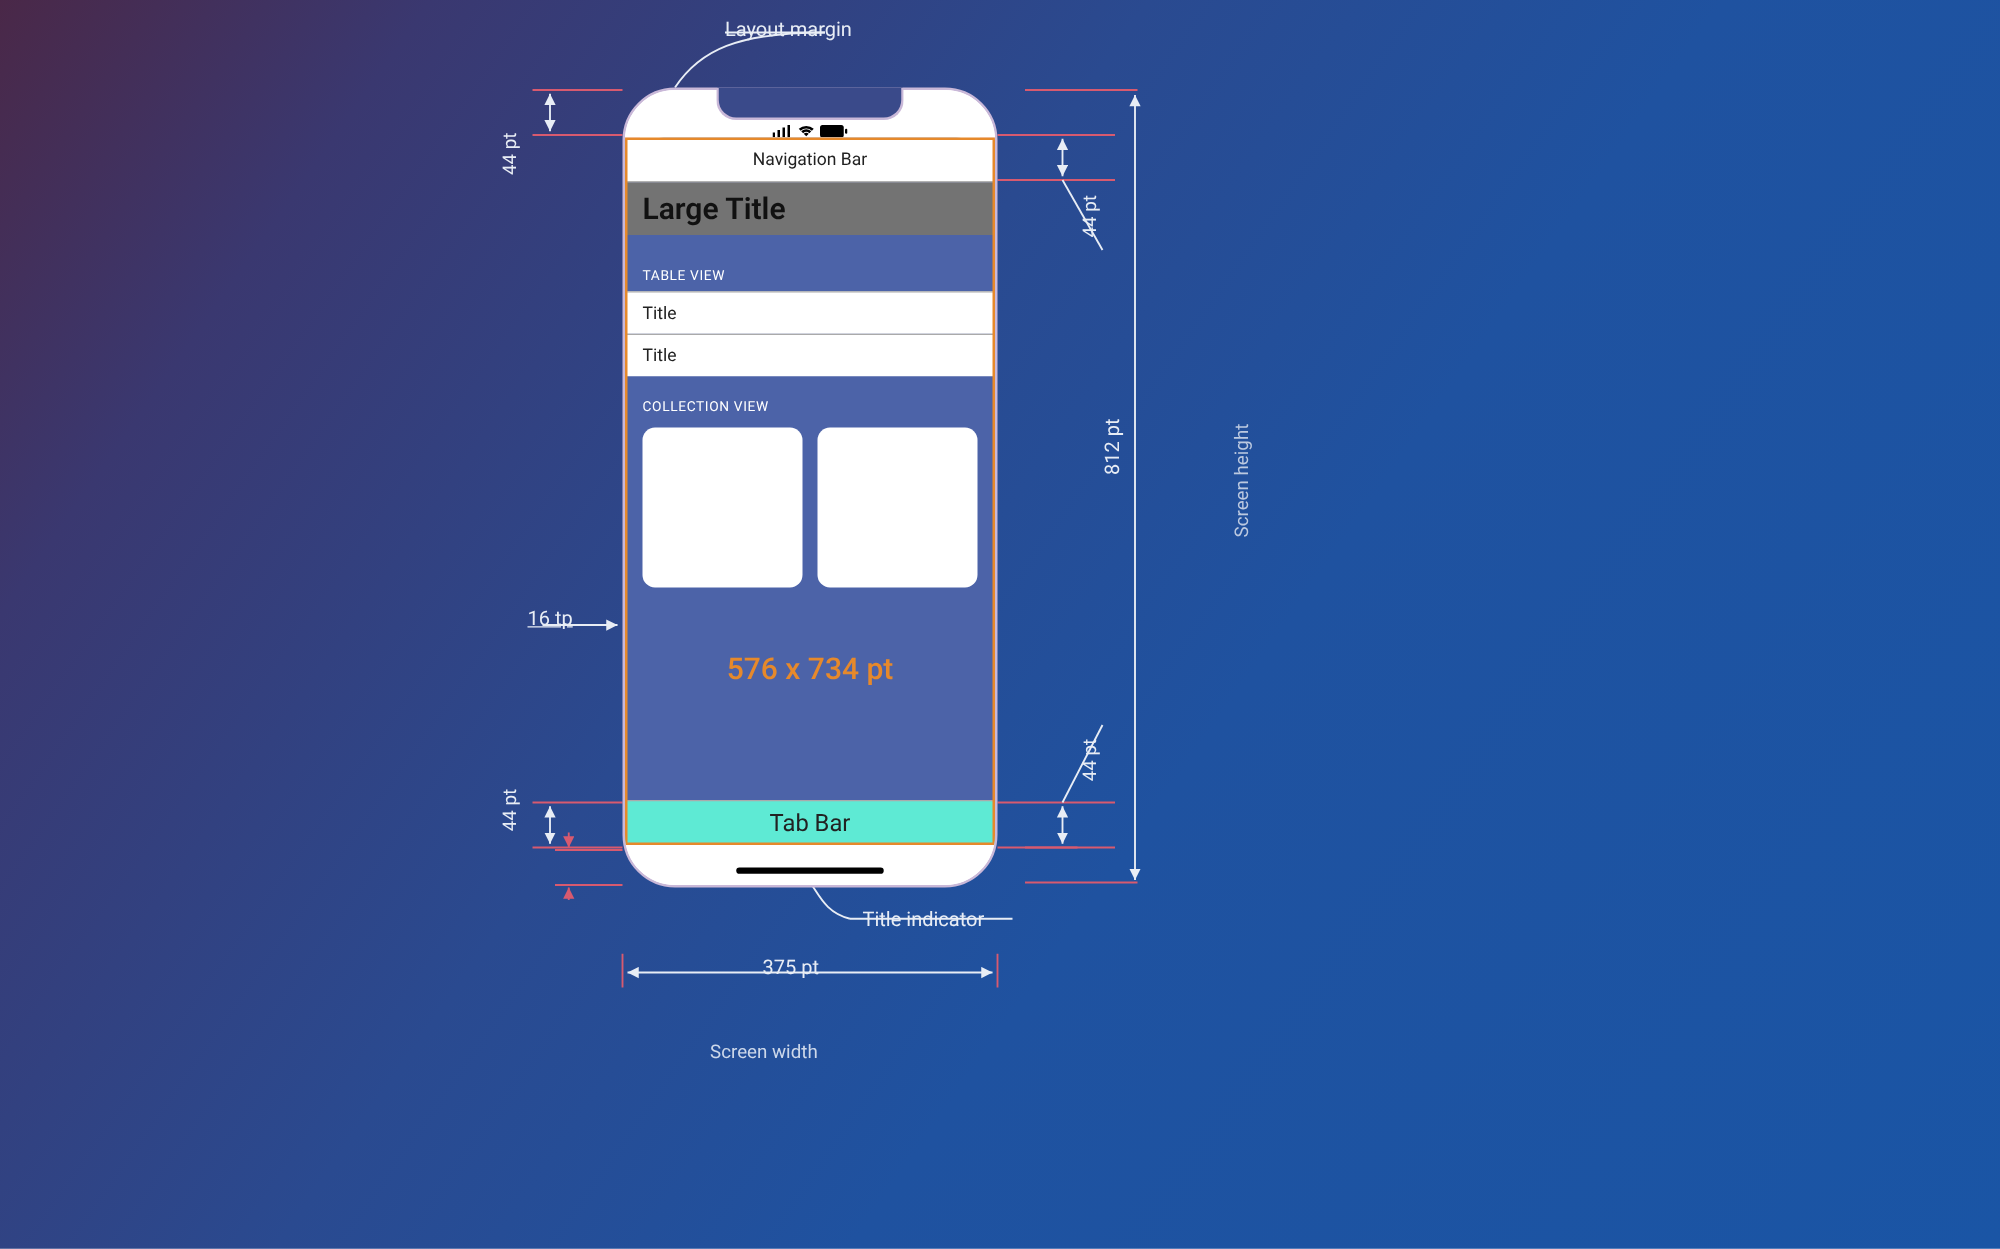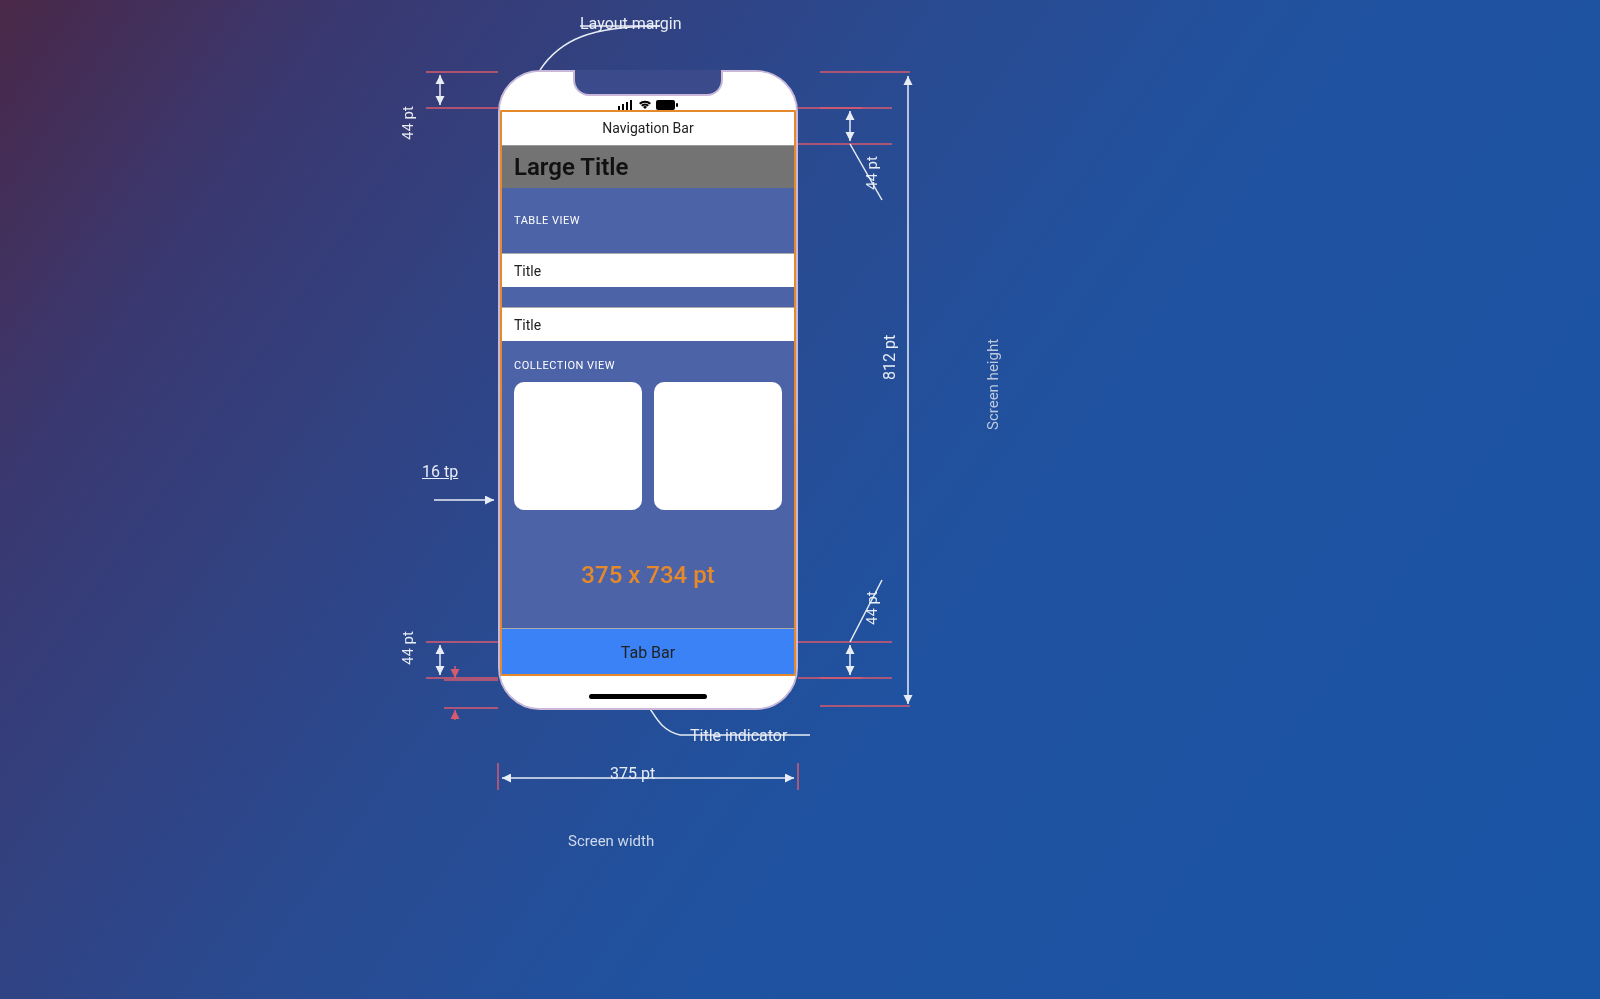--- a/index.html
+++ b/index.html
@@ -123,21 +123,20 @@
   }
   .table-row {
     height: 34px;
     background: #fff;
     border-top: 1px solid #aaa;
     display: flex;
     align-items: center;
     padding-left: 14px;
     color: #222;
     font-size: 14px;
-    margin-top: 20px;
   }
   .table-row:last-of-type { border-bottom: 1px solid #aaa; }
 
   .collection-row {
     display: flex;
     gap: 12px;
     padding: 4px 14px 0 14px;
   }
   .cell {
     flex: 1;
@@ -150,27 +149,27 @@
     margin-top: 48px;
     text-align: center;
     color: #e6892b;
     font-size: 24px;
     font-weight: 500;
     line-height: 1.45;
   }
 
   .tab-bar {
     margin-top: auto;
-    height: 48px;
-    background: #3b82f6;
+    height: 36px;
+    background: #5eead4;
     display: flex;
     align-items: center;
     justify-content: center;
     color: #222;
-    font-size: 16px;
+    font-size: 19px;
     border-top: 1px solid #aaa;
   }
   .home-indicator-area {
     position: absolute;
     left: 0; right: 0;
     bottom: 0;
     height: 32px;
     background: #fff;
   }
   .home-indicator {
@@ -315,21 +314,21 @@
     <line x1="502" y1="778" x2="794" y2="778" class="dim-line-white" marker-start="url(#arrWrev)" marker-end="url(#arrW)"></line>
 
     <line x1="434" y1="500" x2="494" y2="500" class="dim-line-white" marker-end="url(#arrW)"></line>
     <line x1="536" y1="500" x2="514" y2="500" class="dim-line-white" marker-end="url(#arrW)"></line>
   </svg>
 
   <div class="anno" style="left:580px; top:14px;">Layout margin</div>
   <div class="anno" style="left:690px; top:726px;">Title indicator</div>
   <div class="anno" style="left:610px; top:764px;">375 pt</div>
   <div class="anno small" style="left:568px; top:832px;">Screen width</div>
-  <div class="anno" style="left:422px; top:462px;text-decoration:underline;">16 tp</div>
+  <div class="anno" style="left:422px; top:485px;text-decoration:underline;">16 tp</div>
 
   <div class="vtext-44-left">44 pt</div>
   <div class="vtext-44-left2">44 pt</div>
   <div class="vtext-44-right-top">44 pt</div>
   <div class="vtext-44-right-bot">44 pt</div>
   <div class="vtext-812">812 pt</div>
   <div class="vtext-screenheight">Screen height</div>
 
   <div class="phone">
     <div class="phone-screen">
@@ -363,21 +362,21 @@
         <div class="section-header">TABLE VIEW</div>
         <div class="table-row">Title</div>
         <div class="table-row">Title</div>
         <div class="section-gap" style="height:14px"></div>
         <div class="section-header">COLLECTION VIEW</div>
         <div class="collection-row">
           <div class="cell"></div>
           <div class="cell"></div>
         </div>
         <div class="safe-text">
-          <div>375 x 734 pt</div>
+          <div>576 x 734 pt</div>
         </div>
         <div class="tab-bar">Tab Bar</div>
       </div>
 
       <div class="safe-area-box"></div>
 
       <div class="home-indicator-area">
         <div class="home-indicator"></div>
       </div>
     </div>

